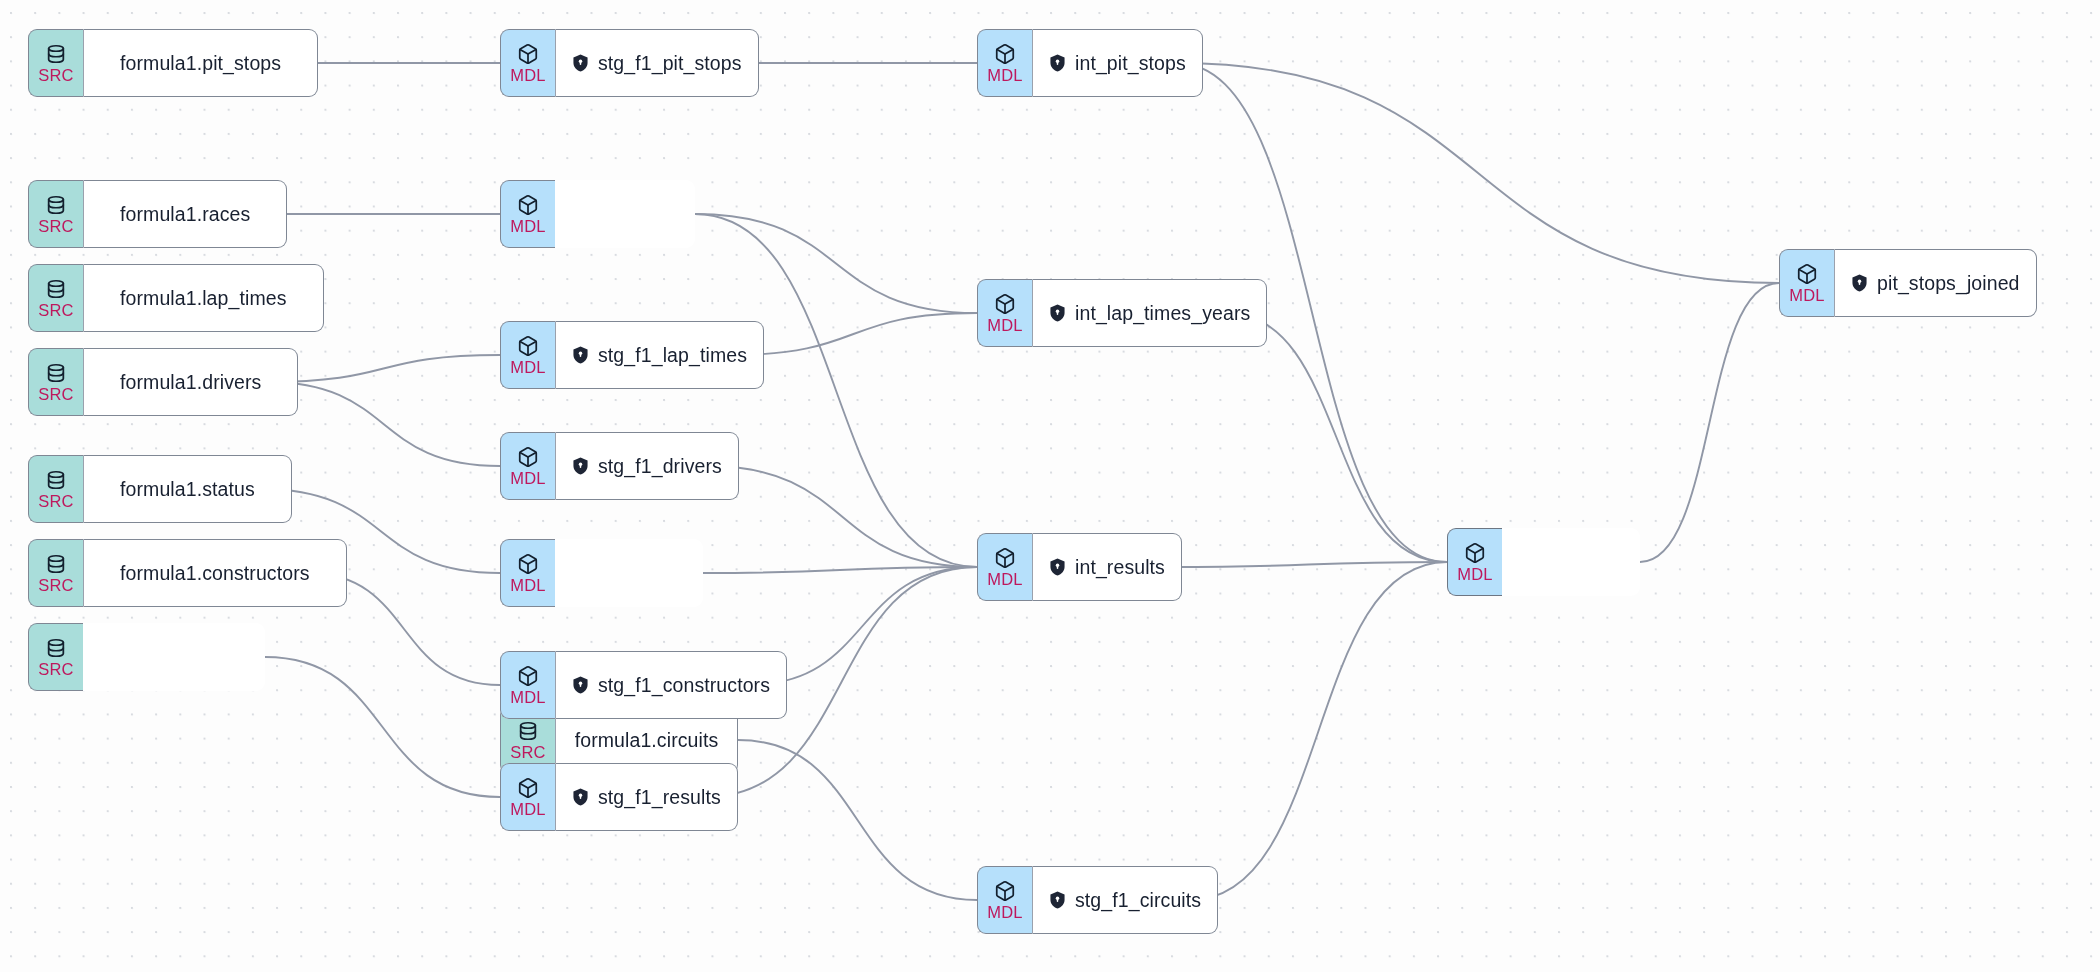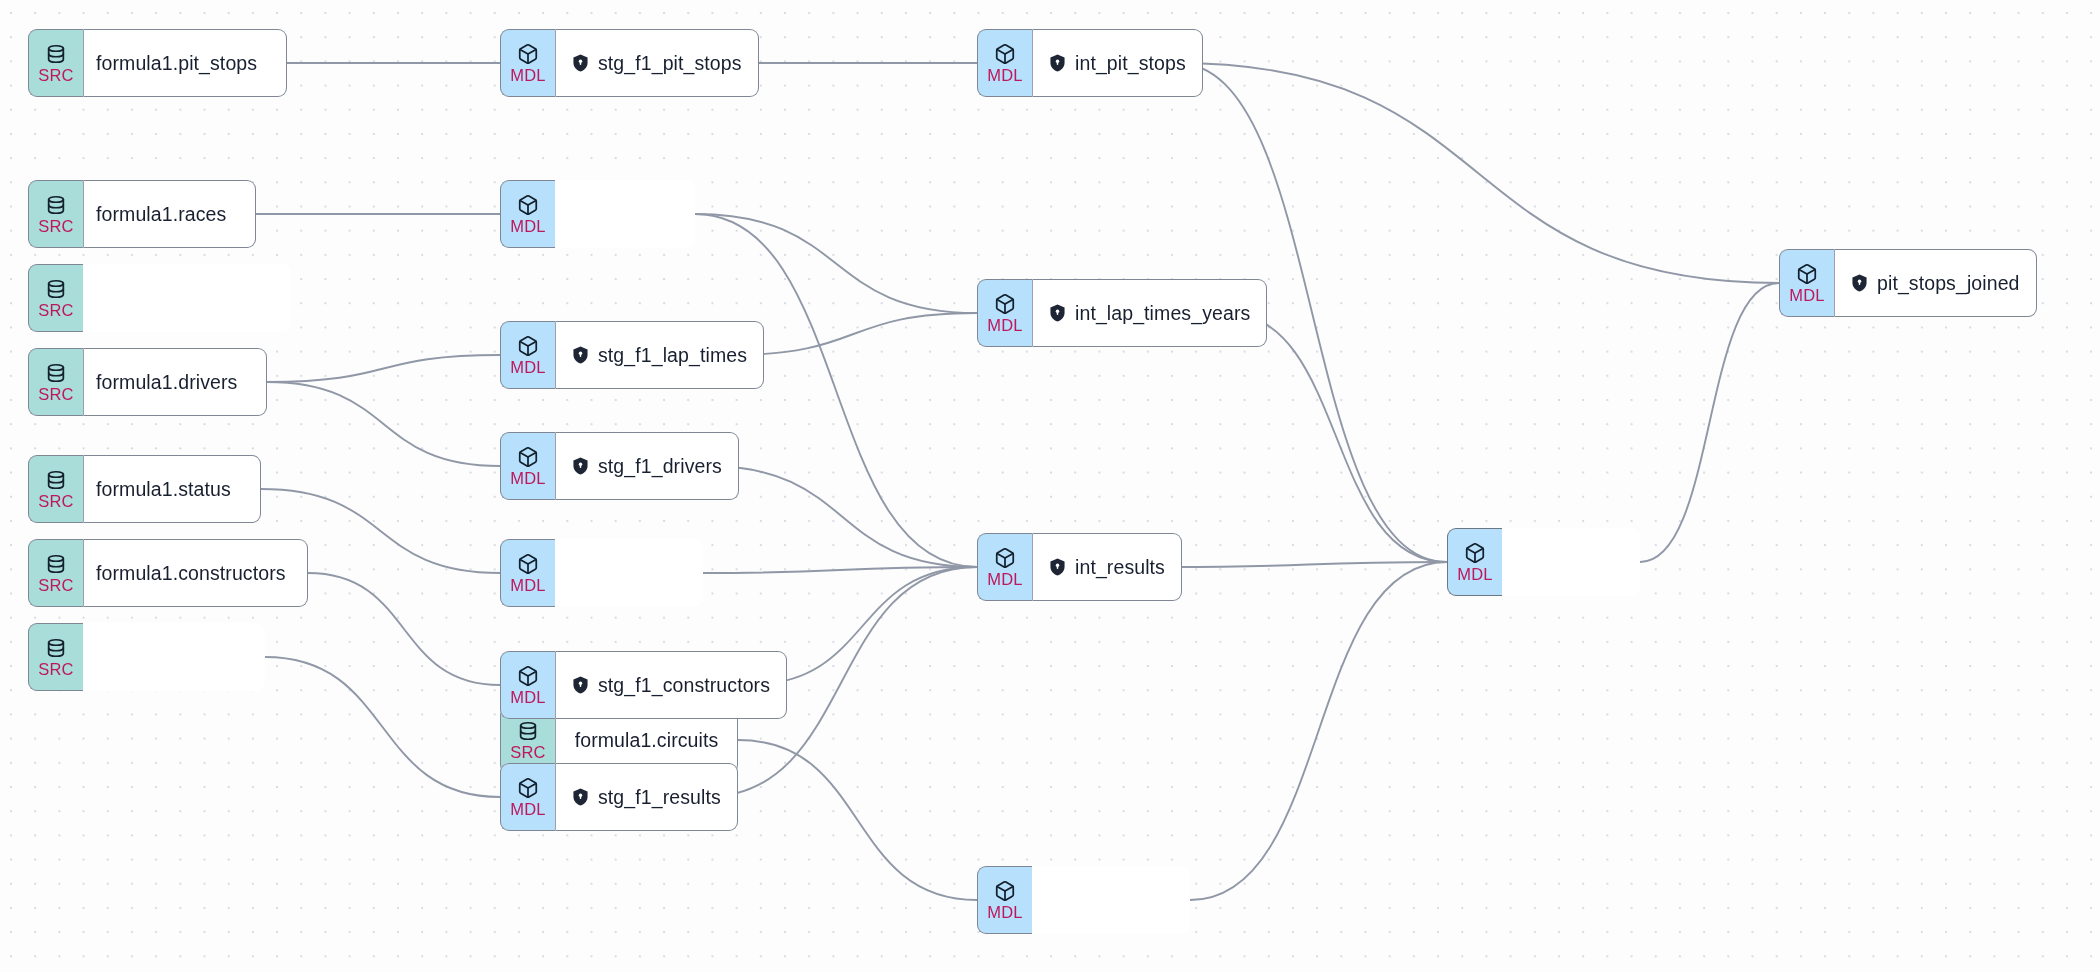--- a/index.html
+++ b/index.html
@@ -66,21 +66,21 @@
   }
   .node-body {
     flex: 1 1 auto;
     border: 1.6px solid #7f8794;
     border-left: 1.6px solid #9aa1ad;
     border-radius: 0 9px 9px 0;
     display: flex;
     align-items: center;
     box-sizing: border-box;
     background: #ffffff;
-    padding: 0 12px;
+    padding: 0 36px;
     gap: 9px;
   }
   .node-label {
     font-size: 19.5px;
     color: #182030;
     white-space: nowrap;
     letter-spacing: .1px;
   }
   .node.center-label .node-body { justify-content: center; padding: 4px 16px; }
   .shield-icon { display: block; line-height: 0; flex: 0 0 auto; }
@@ -144,20 +144,23 @@
       </div>
       <div class="node" style="left: 28px; top: 264px; width: 263px; height: 68px;">
         <div class="node-badge src">
           <span class="badge-glyph"><svg width="22" height="22" viewBox="0 0 24 24" fill="none" stroke="#13202e" stroke-width="1.9" stroke-linecap="round" stroke-linejoin="round">
               <ellipse cx="12" cy="6" rx="8" ry="3"></ellipse>
               <path d="M4 6v12c0 1.66 3.58 3 8 3s8-1.34 8-3V6"></path>
               <path d="M4 12c0 1.66 3.58 3 8 3s8-1.34 8-3"></path>
             </svg></span>
           <span class="badge-text">SRC</span>
         </div>
+        <div class="node-body">
+          <span class="node-label">formula1.lap_times</span>
+        </div>
       </div>
       <div class="node" style="left: 28px; top: 348px; width: 239px; height: 68px;">
         <div class="node-badge src">
           <span class="badge-glyph"><svg width="22" height="22" viewBox="0 0 24 24" fill="none" stroke="#13202e" stroke-width="1.9" stroke-linecap="round" stroke-linejoin="round">
               <ellipse cx="12" cy="6" rx="8" ry="3"></ellipse>
               <path d="M4 6v12c0 1.66 3.58 3 8 3s8-1.34 8-3V6"></path>
               <path d="M4 12c0 1.66 3.58 3 8 3s8-1.34 8-3"></path>
             </svg></span>
           <span class="badge-text">SRC</span>
         </div>
@@ -379,20 +382,28 @@
         </div>
       </div>
       <div class="node center-label" style="left: 977px; top: 866px; width: 213px; height: 68px;">
         <div class="node-badge mdl">
           <span class="badge-glyph"><svg width="22" height="22" viewBox="0 0 24 24" fill="none" stroke="#13202e" stroke-width="1.9" stroke-linecap="round" stroke-linejoin="round">
               <path d="M21 16V8a2 2 0 0 0-1-1.73l-7-4a2 2 0 0 0-2 0l-7 4A2 2 0 0 0 3 8v8a2 2 0 0 0 1 1.73l7 4a2 2 0 0 0 2 0l7-4A2 2 0 0 0 21 16z"></path>
               <path d="M3.27 6.96 12 12.01l8.73-5.05"></path>
               <path d="M12 22.08V12"></path>
             </svg></span>
           <span class="badge-text">MDL</span>
+        </div>
+        <div class="node-body">
+          <span class="shield-icon"><svg width="17" height="18" viewBox="0 0 24 26" fill="#1e2535">
+              <path d="M12 0.8 1.8 4.9v7.6c0 6.2 4.3 11 10.2 12.7 5.9-1.7 10.2-6.5 10.2-12.7V4.9L12 0.8z"></path>
+              <circle cx="12" cy="10.5" r="2.5" fill="#fff"></circle>
+              <rect x="10.9" y="10.5" width="2.2" height="5.4" rx="1.1" fill="#fff"></rect>
+            </svg></span>
+          <span class="node-label">stg_f1_circuits</span>
         </div>
       </div>
       <div class="node center-label selected" style="left: 1447px; top: 528px; width: 193px; height: 68px;">
         <div class="node-badge mdl">
           <span class="badge-glyph"><svg width="22" height="22" viewBox="0 0 24 24" fill="none" stroke="#13202e" stroke-width="1.9" stroke-linecap="round" stroke-linejoin="round">
               <path d="M21 16V8a2 2 0 0 0-1-1.73l-7-4a2 2 0 0 0-2 0l-7 4A2 2 0 0 0 3 8v8a2 2 0 0 0 1 1.73l7 4a2 2 0 0 0 2 0l7-4A2 2 0 0 0 21 16z"></path>
               <path d="M3.27 6.96 12 12.01l8.73-5.05"></path>
               <path d="M12 22.08V12"></path>
             </svg></span>
           <span class="badge-text">MDL</span>

